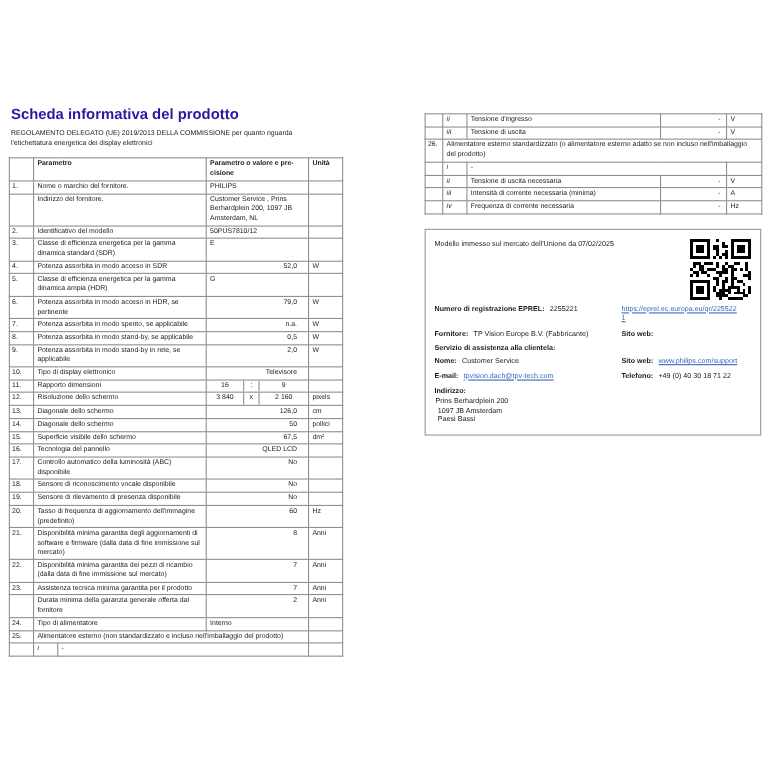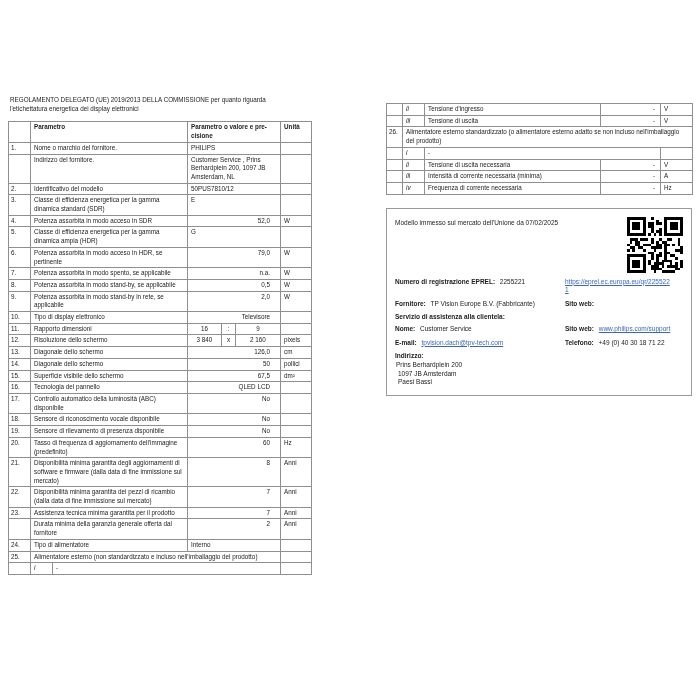--- a/index.html
+++ b/index.html
@@ -34,20 +34,21 @@
   .val{margin-left:3px;}
   .link{color:var(--link-blue);text-decoration:underline;cursor:pointer;}
   .eprel-link{display:inline-block;width:106px;word-break:break-all;}
   .addr-line{padding-left:1px;}
   .addr-line.ind{padding-left:3px;}
 </style>
 </head>
 <body>
 
 <div class="left-col">
+  <h1 class="page-title">Scheda informativa del prodotto</h1>
   <div class="subtitle">REGOLAMENTO DELEGATO (UE) 2019/2013 DELLA COMMISSIONE per quanto riguarda
 l'etichettatura energetica dei display elettronici</div>
   <table class="t-left">
     <colgroup>
         <col style="width:22px">
         <col style="width:22px">
         <col style="width:135px">
         <col style="width:93px">
         <col style="width:31px">
       </colgroup>

